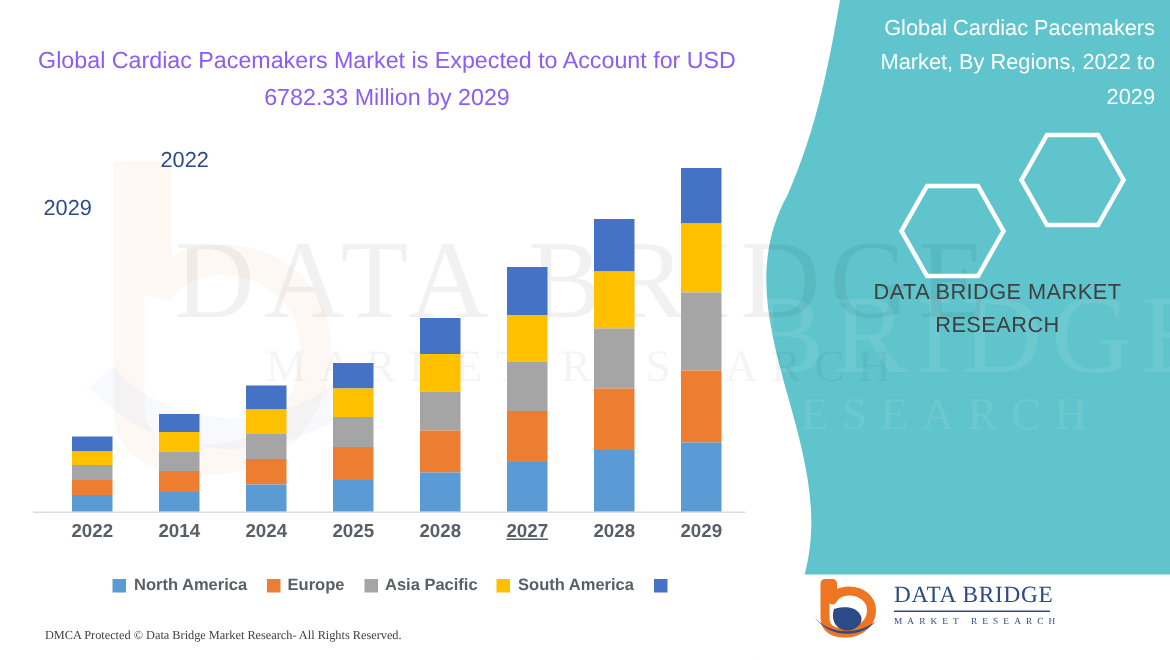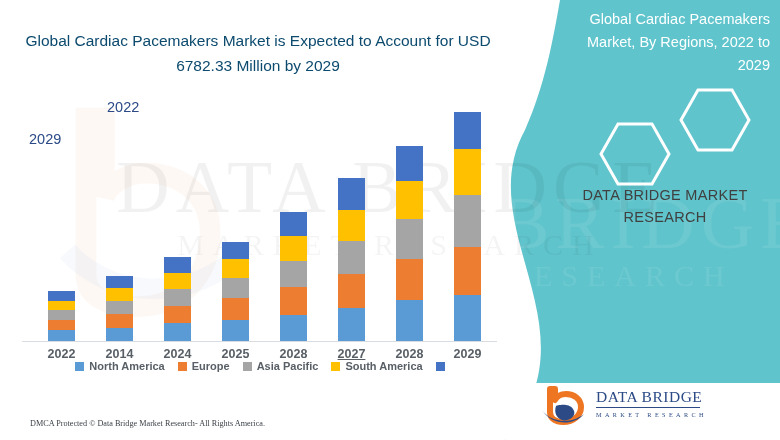--- a/index.html
+++ b/index.html
@@ -31,21 +31,21 @@
     color: rgba(0,0,0,0.045);
   }
   .wm-logo {
     position: absolute; left: 40px; top: 95px;
     width: 230px; height: 230px; pointer-events: none; opacity: .5;
   }
 
   
   .chart-title {
     position: absolute; left: 18px; top: 28px; width: 480px;
-    text-align: center; color: #0c4a6e;
+    text-align: center; color: #8b5cf6;
     font-size: 15.5px; line-height: 25px; font-weight: 400;
   }
 
   
   .plot { position: absolute; left: 0; top: 0; width: 515px; height: 345px; }
   .baseline {
     position: absolute; left: 22px; top: 341px; width: 475px; height: 1px;
     background: #d9dde2;
   }
   .bar {
@@ -54,21 +54,21 @@
   }
   .seg { width: 100%; }
   .xlabels { position: absolute; left: 0; top: 347px; width: 515px; height: 20px; }
   .xlabel {
     position: absolute; width: 60px; text-align: center;
     font-size: 12.5px; font-weight: bold; color: #585f66;
   }
 
   
   .legend {
-    position: absolute; left: 10px; top: 360px; width: 500px;
+    position: absolute; left: 10px; top: 384px; width: 500px;
     display: flex; justify-content: center; align-items: center; gap: 13px;
     flex-wrap: nowrap;
   }
   .legend-item { display: flex; align-items: center; gap: 5px; }
   .legend-swatch { width: 9px; height: 9px; display: block; }
   .legend-label { font-size: 11px; font-weight: bold; color: #585f66; white-space: nowrap; }
 
   
   .footer { position: absolute; left: 0; top: 419px; width: 520px; height: 16px; }
   .footer-left {
@@ -235,21 +235,21 @@
       <div class="legend-item">
         <span class="legend-swatch" style="background: rgb(255, 192, 0);"></span>
         <span class="legend-label">South America</span>
       </div>
       <div class="legend-item">
         <span class="legend-swatch" style="background: rgb(68, 114, 196);"></span>
       </div>
     </div>
 
   <div class="footer">
-    <div class="footer-left">DMCA Protected © Data Bridge Market Research- All Rights America.</div>
+    <div class="footer-left">DMCA Protected © Data Bridge Market Research- All Rights Reserved.</div>
   </div>
 
   <div class="panel-title">Global Cardiac Pacemakers Market, By Regions, 2022 to 2029</div>
 
   <div class="hexes">
     <svg width="180" height="105" viewBox="0 0 180 105" xmlns="http://www.w3.org/2000/svg">
       <polygon points="118,2 152,2 169,32 152,62 118,62 101,32" fill="none" stroke="#ffffff" stroke-width="3"></polygon>
       <polygon points="38,36 72,36 89,66 72,96 38,96 21,66" fill="none" stroke="#ffffff" stroke-width="3"></polygon>
     </svg>
   </div>

